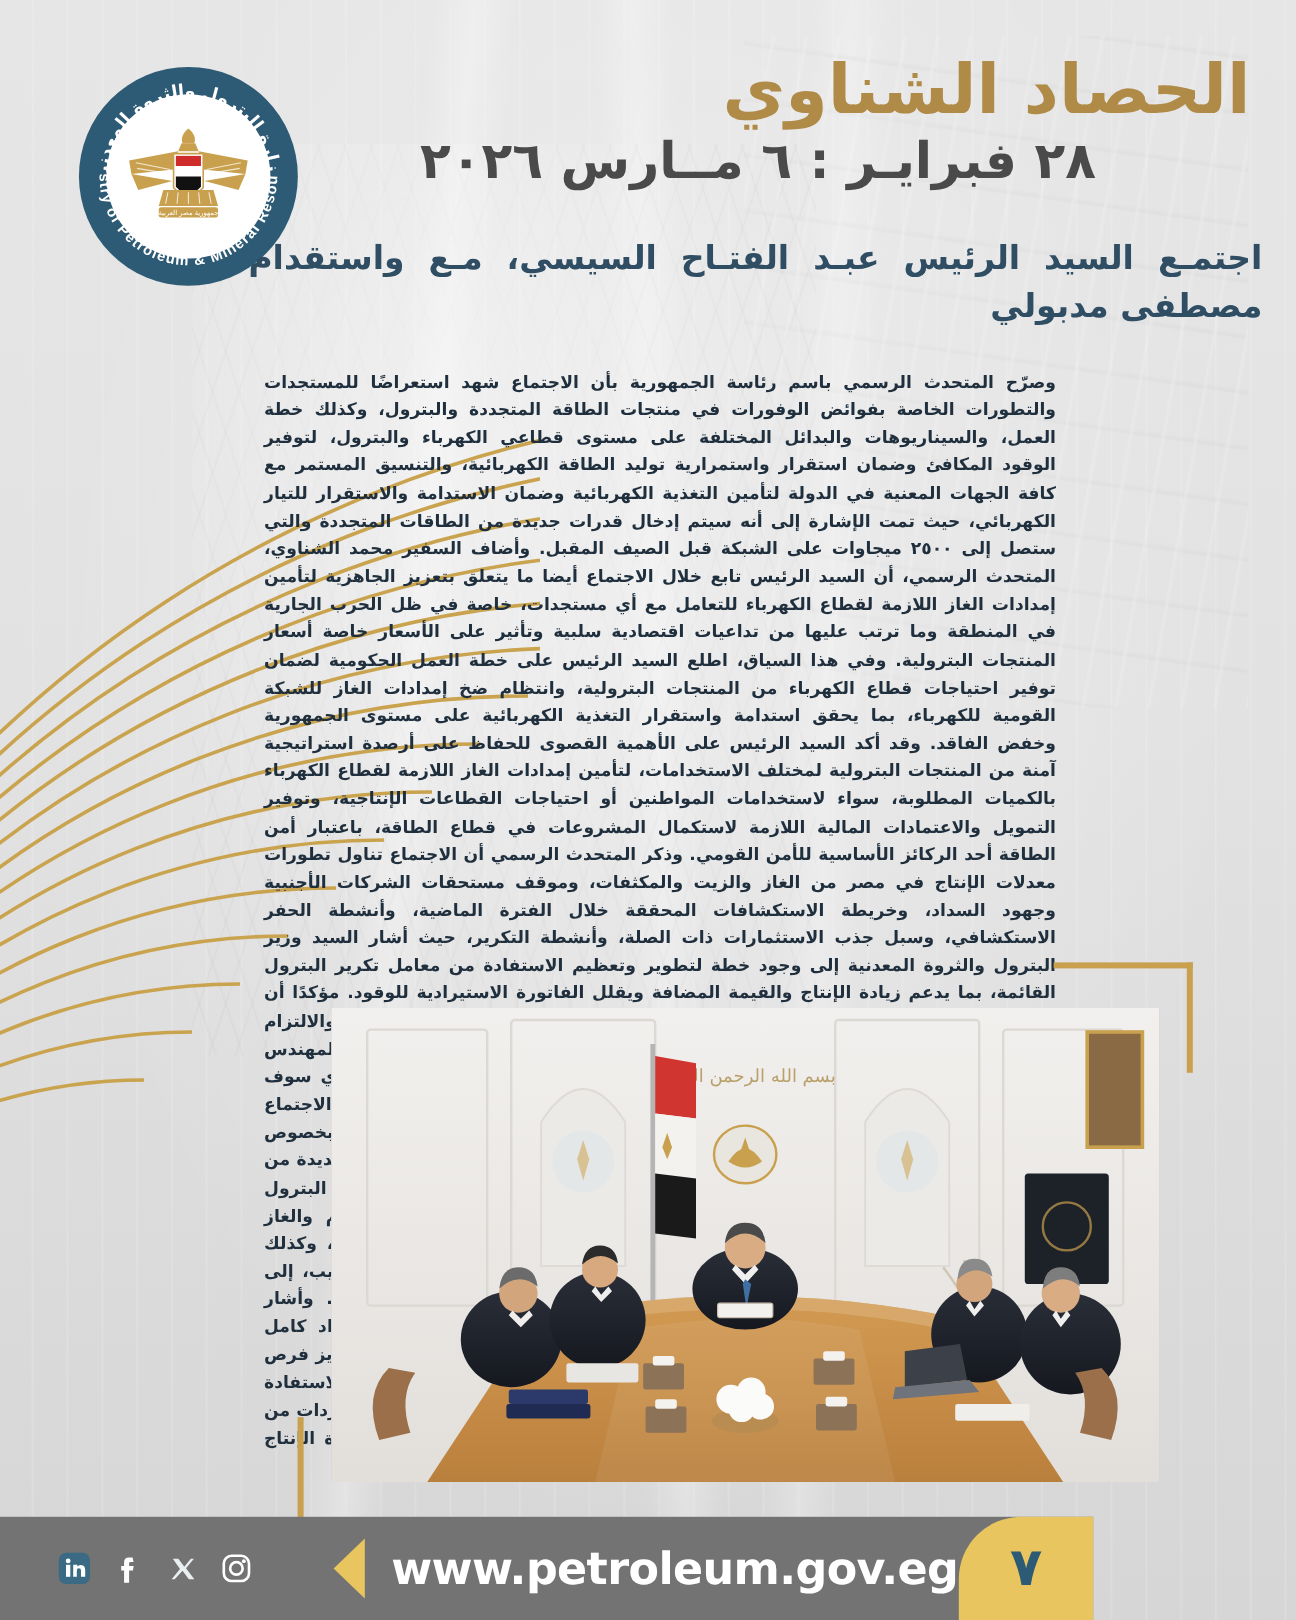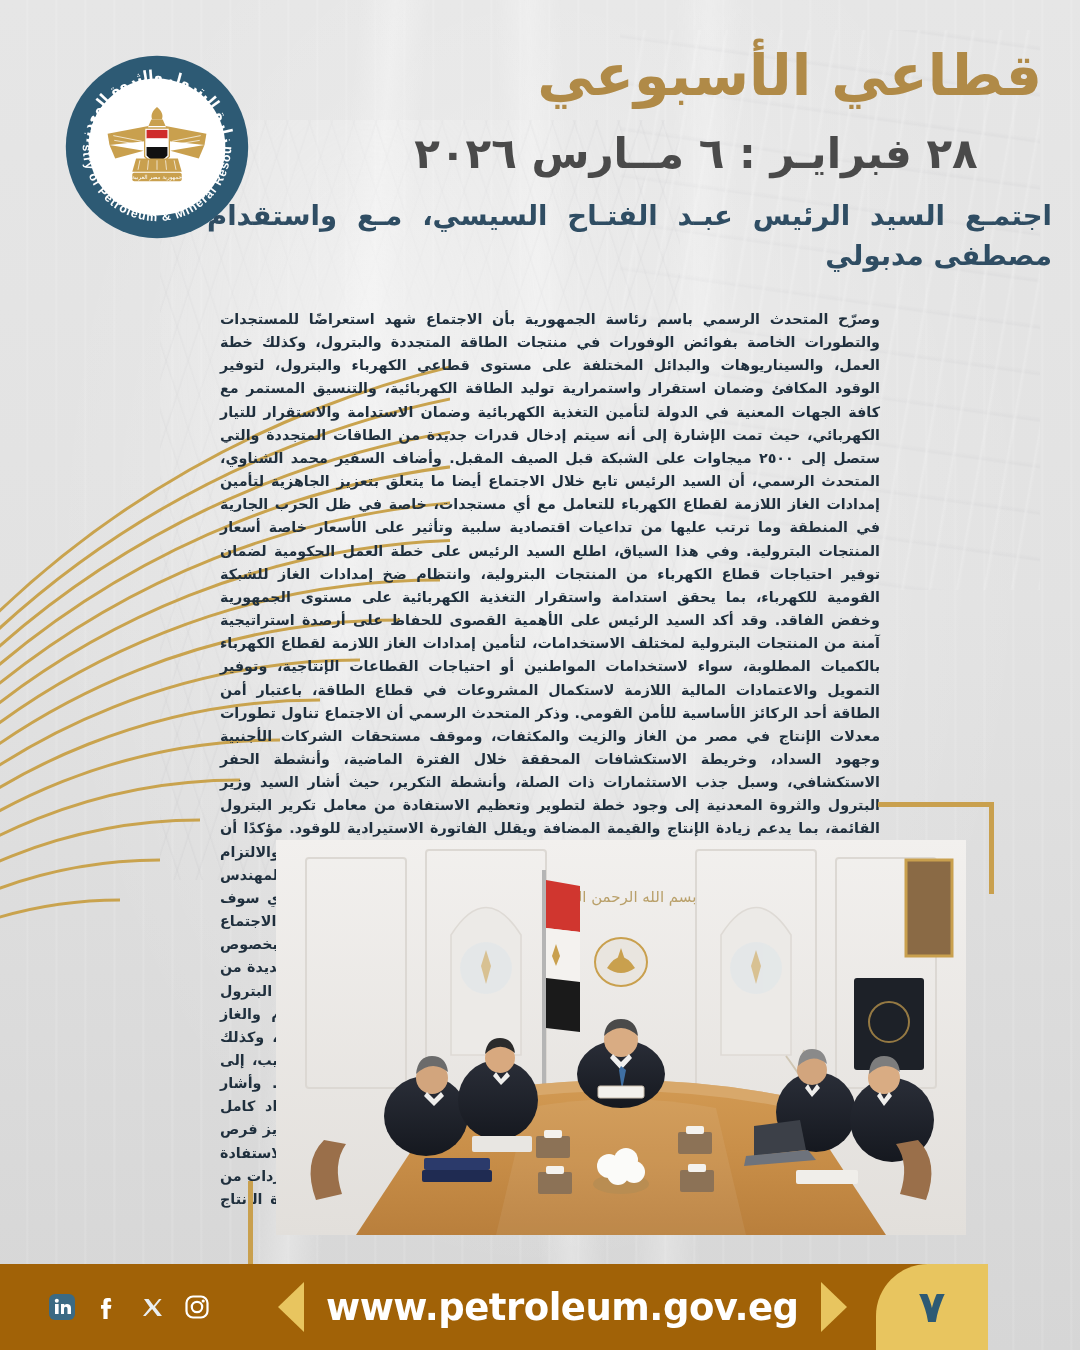--- a/index.html
+++ b/index.html
@@ -115,22 +115,22 @@
     letter-spacing: -1px;
     line-height: 1.05;
     text-align: right;
     padding-right: 8px;
   }
   .date-line {
     font-size: 42px;
     font-weight: bold;
     color: #4a4a4a;
     line-height: 1.15;
-    margin-top: 24px;
-    text-align: center;
+    margin-top: 4px;
+    text-align: left;
     padding-right: 8px;
     letter-spacing: 1px;
   }
 
   
   .headline {
     position: absolute;
     right: 28px;
     top: 196px;
     width: 845px;
@@ -188,23 +188,23 @@
   }
   .bracket.bl {
     bottom: -38px; left: -28px;
     border-right: none; border-top: none;
   }
 
   
   .footer {
     position: absolute;
     left: 0; bottom: 0;
-    width: 988px;
+    width: 911px;
     height: 86px;
-    background: #a16207;
+    background: #737373;
     direction: ltr;
   }
   .social {
     position: absolute;
     left: 48px;
     top: 50%;
     transform: translateY(-50%);
     display: flex;
     align-items: center;
     gap: 17px;
@@ -335,21 +335,21 @@
         <line x1="9" y1="12" x2="10" y2="22"></line>
         <line x1="18" y1="12" x2="20" y2="22"></line>
       </g>
       <rect x="-26" y="25" width="52" height="9" rx="2" fill="#c9a04e"></rect>
       <text x="0" y="32" font-size="6" fill="#ffffff" text-anchor="middle" font-family="DejaVu Sans, sans-serif">جمهورية مصر العربية</text>
     </g>
   </svg>
 </div>
 
 <div class="header-block">
-  <div class="main-title">قطاعي الأسبوعي</div>
+  <div class="main-title">الحصاد الشناوي</div>
   <div class="date-line">٢٨ فبرايـر : ٦ مــارس ٢٠٢٦</div>
 </div>
 
 <div class="headline">
   <span>اجتمـع السيد الرئيس عبـد الفتـاح السيسي، مـع واستقدام مصطفى مدبولي</span>
 </div>
 
 <div class="body-text">وصرّح المتحدث الرسمي باسم رئاسة الجمهورية بأن الاجتماع شهد استعراضًا للمستجدات والتطورات الخاصة بفوائض الوفورات في منتجات الطاقة المتجددة والبترول، وكذلك خطة العمل، والسيناريوهات والبدائل المختلفة على مستوى قطاعي الكهرباء والبترول، لتوفير الوقود المكافئ وضمان استقرار واستمرارية توليد الطاقة الكهربائية، والتنسيق المستمر مع كافة الجهات المعنية في الدولة لتأمين التغذية الكهربائية وضمان الاستدامة والاستقرار للتيار الكهربائي، حيث تمت الإشارة إلى أنه سيتم إدخال قدرات جديدة من الطاقات المتجددة والتي ستصل إلى ٢٥٠٠ ميجاوات على الشبكة قبل الصيف المقبل. وأضاف السفير محمد الشناوي، المتحدث الرسمي، أن السيد الرئيس تابع خلال الاجتماع أيضا ما يتعلق بتعزيز الجاهزية لتأمين إمدادات الغاز اللازمة لقطاع الكهرباء للتعامل مع أي مستجدات، خاصة في ظل الحرب الجارية في المنطقة وما ترتب عليها من تداعيات اقتصادية سلبية وتأثير على الأسعار خاصة أسعار المنتجات البترولية. وفي هذا السياق، اطلع السيد الرئيس على خطة العمل الحكومية لضمان توفير احتياجات قطاع الكهرباء من المنتجات البترولية، وانتظام ضخ إمدادات الغاز للشبكة القومية للكهرباء، بما يحقق استدامة واستقرار التغذية الكهربائية على مستوى الجمهورية وخفض الفاقد. وقد أكد السيد الرئيس على الأهمية القصوى للحفاظ على أرصدة استراتيجية آمنة من المنتجات البترولية لمختلف الاستخدامات، لتأمين إمدادات الغاز اللازمة لقطاع الكهرباء بالكميات المطلوبة، سواء لاستخدامات المواطنين أو احتياجات القطاعات الإنتاجية، وتوفير التمويل والاعتمادات المالية اللازمة لاستكمال المشروعات في قطاع الطاقة، باعتبار أمن الطاقة أحد الركائز الأساسية للأمن القومي. وذكر المتحدث الرسمي أن الاجتماع تناول تطورات معدلات الإنتاج في مصر من الغاز والزيت والمكثفات، وموقف مستحقات الشركات الأجنبية وجهود السداد، وخريطة الاستكشافات المحققة خلال الفترة الماضية، وأنشطة الحفر الاستكشافي، وسبل جذب الاستثمارات ذات الصلة، وأنشطة التكرير، حيث أشار السيد وزير البترول والثروة المعدنية إلى وجود خطة لتطوير وتعظيم الاستفادة من معامل تكرير البترول القائمة، بما يدعم زيادة الإنتاج والقيمة المضافة ويقلل الفاتورة الاستيرادية للوقود. مؤكدًا أن الحفاظ على السلامة بالمشروعات والتحقق من سلامة الأصول والتشغيل الآمن والالتزام بالاشتراطات البيئية من ثوابت عمل قطاع البترول التي لا حياد عنها. كما استعرض المهندس كريم بدوي الترتيبات ذات الصلة باستضافة مصر لمؤتمر ومعرض "إيجبس ٢٠٢٦"، الذي سوف يُعقد بالقاهرة يومي ٣٠ مارس وأول أبريل ٢٠٢٦. وأوضح المتحدث الرسمي أنه تم خلال الاجتماع استعراض مذكرة التفاهم التي تم التوقيع عليها مؤخرًا بين الجانبين المصري والليبي بخصوص التعاون في مجالات البترول والغاز الطبيعي والتعدين، والتي تستهدف تأسيس مرحلة جديدة من التعاون المصري الليبي في قطاع البترول بمجالات البحث والاستكشاف، وتكرير خام البترول لتعظيم القيمة المضافة وتطوير المصافي، ودراسة التعاون في نقل الزيت الخام والغاز الطبيعي بين البلدين في إطار الدور المصري كمركز إقليمي لتداول وتجارة الطاقة، وكذلك تبادل الخبرات الفنية، وتحسين كفاءة الإنتاج، وتطوير الصناعات البتروكيماوية، والتدريب، إلى جانب تعزيز التعاون في قطاع التعدين بمجالات البحث والاستكشاف عن المعادن. وأشار المتحدث الرسمي إلى أن السيد الرئيس وجه باتخاذ كل ما يلزم للسعي نحو سداد كامل مستحقات الشركات الأجنبية ذات الصلة العاملة في مصر، وتكثيف الجهود الحكومية لتعزيز فرص جذب الاستثمارات لقطاع الطاقة، بما يضمن تحقيق مستهدفات القطاع، وتحقيق الاستفادة المثلى من دوره في جهود التنمية، مع تأسيس وتجهيز بنية تحتية متكاملة لاستقبال الواردات من الغاز المسال، واستقدام وتشغيل سفن التغييز، وذلك بالتوازي مع مواصلة دعم زيادة الإنتاج المحلي وتعزيز أنشطة الاستكشاف والإنتاج.</div>
 
 <div class="photo-wrap">

